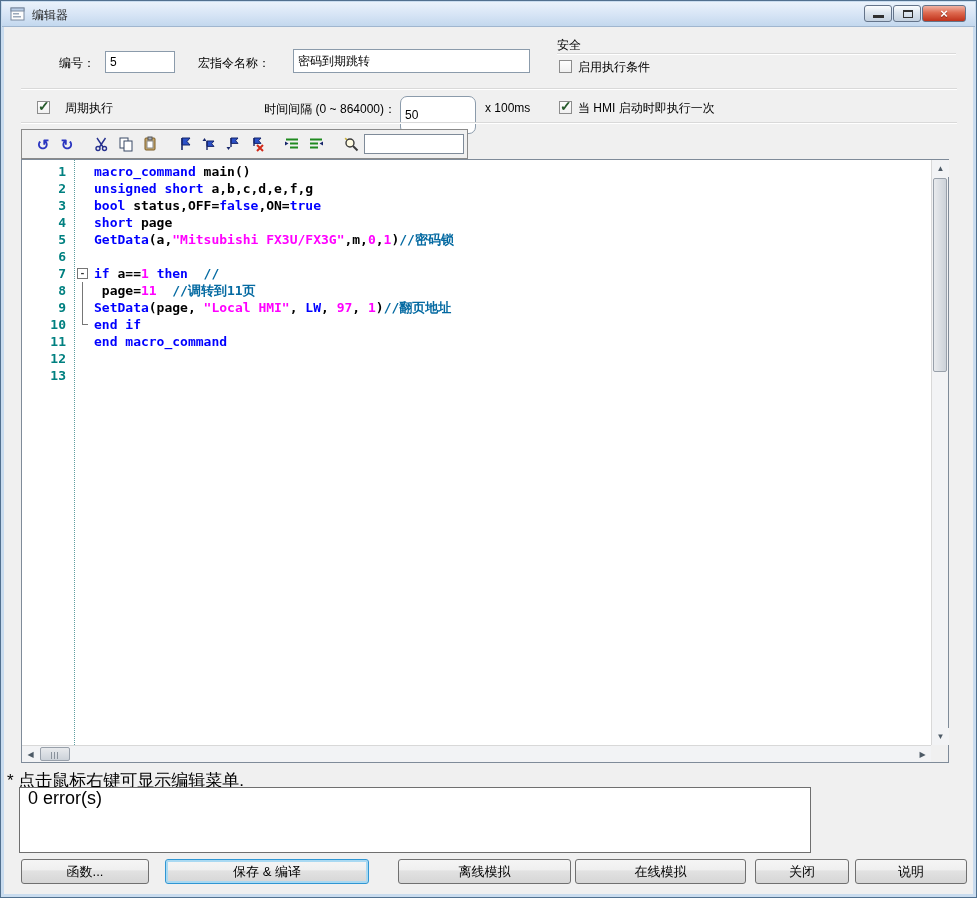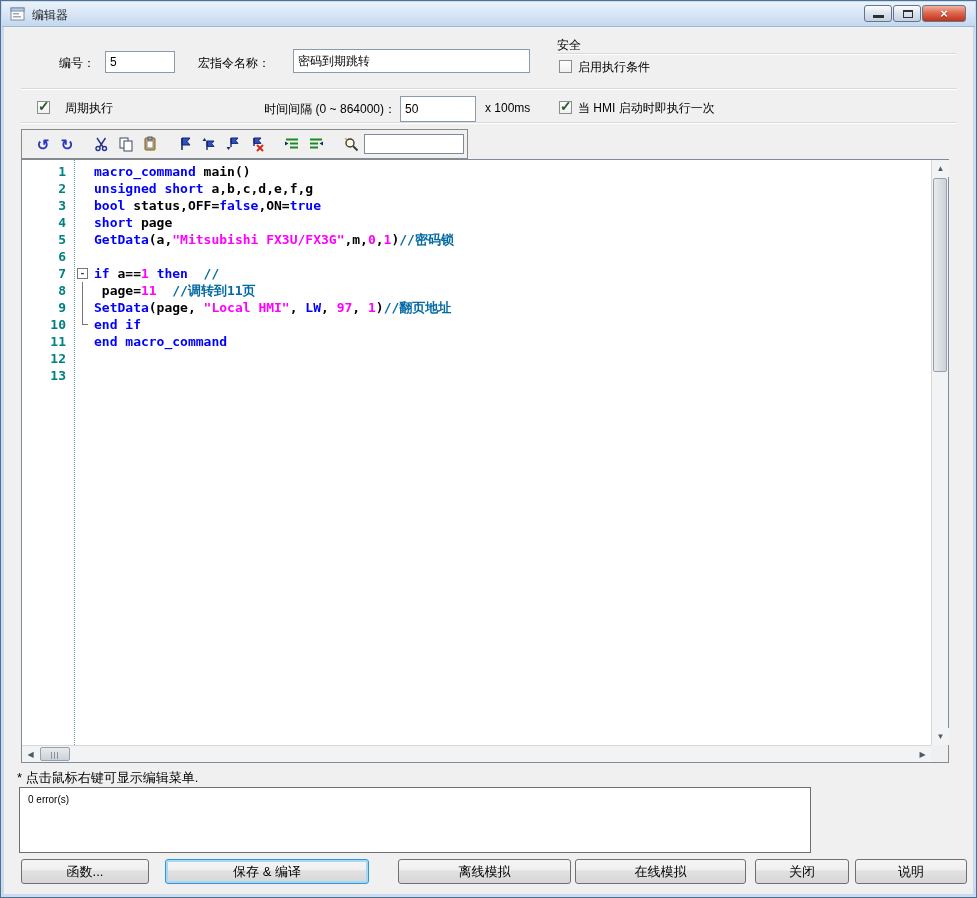--- a/index.html
+++ b/index.html
@@ -53,23 +53,23 @@
   .sbtn{position:absolute;width:17px;height:17px;display:flex;align-items:center;justify-content:center;
         font-size:8px;color:#4d5a66;background:#f2f3f5;}
   .vthumb{position:absolute;left:1px;right:1px;top:18px;height:194px;background:linear-gradient(90deg,#e8eaed,#ccd2d9);
           border:1px solid #98a0aa;border-radius:2px;}
   .hthumb{position:absolute;top:1px;bottom:1px;left:18px;width:30px;background:linear-gradient(#e8eaed,#ccd2d9);
           border:1px solid #98a0aa;border-radius:2px;}
   .hthumb::after{content:"";position:absolute;left:10px;top:4px;width:9px;height:7px;
           background:repeating-linear-gradient(90deg,#8a929c 0 1px,transparent 1px 3px);}
   .corner{position:absolute;right:0;bottom:0;width:17px;height:17px;background:#f0f0f0;}
   
-  .hint{position:absolute;left:16px;top:768px;font-size:13px;}
+  .hint{position:absolute;left:6px;top:768px;font-size:17px;}
   .output{position:absolute;left:18px;top:786px;width:792px;height:66px;background:#fff;border:1px solid #6f6f6f;
-          padding:6px 8px;font-size:10px;}
+          padding:0 8px;font-size:18px;}
   .btn{position:absolute;top:858px;height:25px;border:1px solid #707070;border-radius:3px;font-size:13px;
        display:flex;align-items:center;justify-content:center;
        background:linear-gradient(#f5f5f5,#efefef 45%,#e2e2e2 46%,#d6d6d6);}
   .btn.default{border:1px solid #2f96d3;box-shadow:inset 0 0 0 2px #a9d9f2;}
 </style>
 </head>
 <body>
 
 <div class="window">
 
@@ -108,21 +108,21 @@
   </div>
   <span class="lbl" style="left:577px;top:58px;">启用执行条件</span>
 
   <div class="hline" style="left:20px;top:87px;width:936px;"></div>
 
   <div class="cb checked" style="left:36px;top:100px;">
     <span class="mark">✓</span>
   </div>
   <span class="lbl" style="left:64px;top:99px;">周期执行</span>
   <span class="lbl" style="left:240px;top:100px;width:155px;text-align:right;">时间间隔 (0 ~ 864000)：</span>
-  <input class="tbx" style="left: 399px; top: 95px; width: 76px; height: 26px;" value="50">
+  <input class="tbx" style="left: 399px; top: 95px; width: 76px; height: 38px; border-radius: 7px;" value="50">
   <span class="lbl" style="left:484px;top:100px;">x 100ms</span>
   <div class="cb checked" style="left:558px;top:100px;">
     <span class="mark">✓</span>
   </div>
   <span class="lbl" style="left:577px;top:99px;">当 HMI 启动时即执行一次</span>
 
   <div class="hline" style="left:20px;top:121px;width:936px;"></div>
 
   <div class="tbar">
     <div class="tb-btn">

